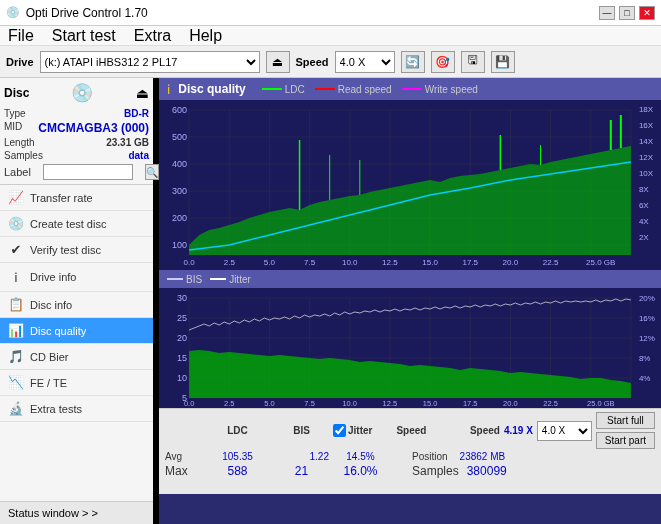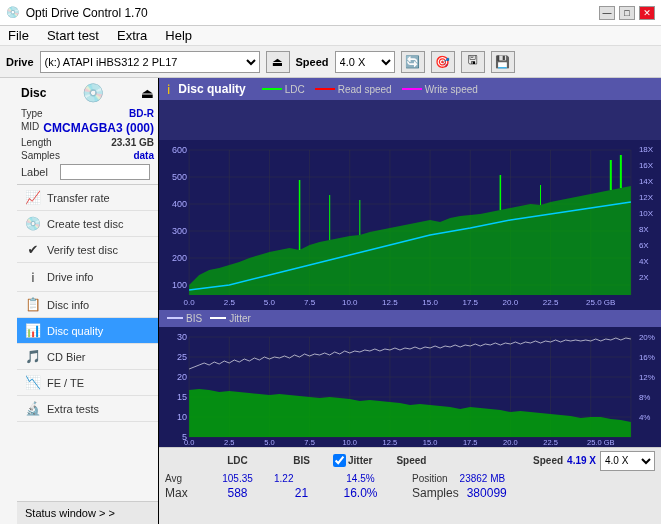--- a/index.html
+++ b/index.html
@@ -31,21 +31,21 @@
     
     .menubar {
       background: #f8f8f8;
       display: flex;
       align-items: center;
       padding: 2px 4px;
       border-bottom: 1px solid #ddd;
       height: 20px;
       gap: 10px;
     }
-    .menubar-item { padding: 1px 4px; cursor: pointer; font-size: 13px; }
+    .menubar-item { padding: 1px 4px; cursor: pointer; font-size: 16px; }
 
     
     .toolbar {
       background: #f0f0f0;
       display: flex;
       align-items: center;
       padding: 3px 6px;
       border-bottom: 1px solid #ccc;
       height: 32px;
       gap: 6px;
@@ -78,25 +78,24 @@
     
     .main-layout {
       display: flex;
       height: calc(524px - 78px);
     }
 
     
     .sidebar {
       width: 159px;
       background: #f5f5f5;
-      border-right: 1px solid #000000;
+      border-right: 6px solid #000000;
       display: flex;
       flex-direction: column;
       flex-shrink: 0;
-      padding-left: 17px;
     }
 
     
     .disc-panel {
       border-bottom: 1px solid #ccc;
       padding: 4px;
     }
     .disc-panel-header {
       display: flex;
       align-items: center;
@@ -239,21 +238,20 @@
       text-align: center;
     }
 
     
     .chart-svg { width: 100%; height: 100%; display: block; }
 
     .chart-container-top {
       height: 170px;
       position: relative;
       background: #1a1a5a;
-      margin-top: 40px;
     }
     .chart-container-bottom {
       height: 120px;
       position: relative;
       background: #1a1a5a;
     }
     .bis-legend {
       display: flex;
       align-items: center;
       gap: 8px;
@@ -547,26 +545,30 @@
           <span style="font-weight:bold; color:#333;">Jitter</span>
         </div>
         <div style="margin-left:20px; font-weight:bold; color:#333;">Speed</div>
         <div style="margin-left:auto; display:flex; align-items:center; gap:4px;">
           <span style="color:#333; font-weight:bold;">Speed</span>
           <span style="color:#0000cc; font-weight:bold;">4.19 X</span>
           <select class="speed-sel">
             <option>4.0 X</option>
           </select>
         </div>
+        <div class="action-btns">
+          <button class="action-btn">Start full</button>
+          <button class="action-btn">Start part</button>
+        </div>
       </div>
 
       <div style="display:flex; gap:4px; align-items:center; font-size:10px;">
         <div style="width:36px; color:#333;">Avg</div>
         <div style="width:65px; text-align:center; color:#0000cc;">105.35</div>
-        <div style="width:55px; text-align:left; color:#0000cc;">1.22</div>
+        <div style="width:55px; text-align:right; color:#0000cc;">1.22</div>
         <div style="width:55px; text-align:center; color:#0000cc;">14.5%</div>
         <div style="margin-left:20px; color:#333;">Position</div>
         <div style="color:#0000cc; margin-left:8px;">23862 MB</div>
       </div>
 
       <div style="display:flex; gap:4px; align-items:center; font-size:12px;">
         <div style="width:36px; color:#333;">Max</div>
         <div style="width:65px; text-align:center; color:#0000cc;">588</div>
         <div style="width:55px; text-align:center; color:#0000cc;">21</div>
         <div style="width:55px; text-align:center; color:#0000cc;">16.0%</div>

